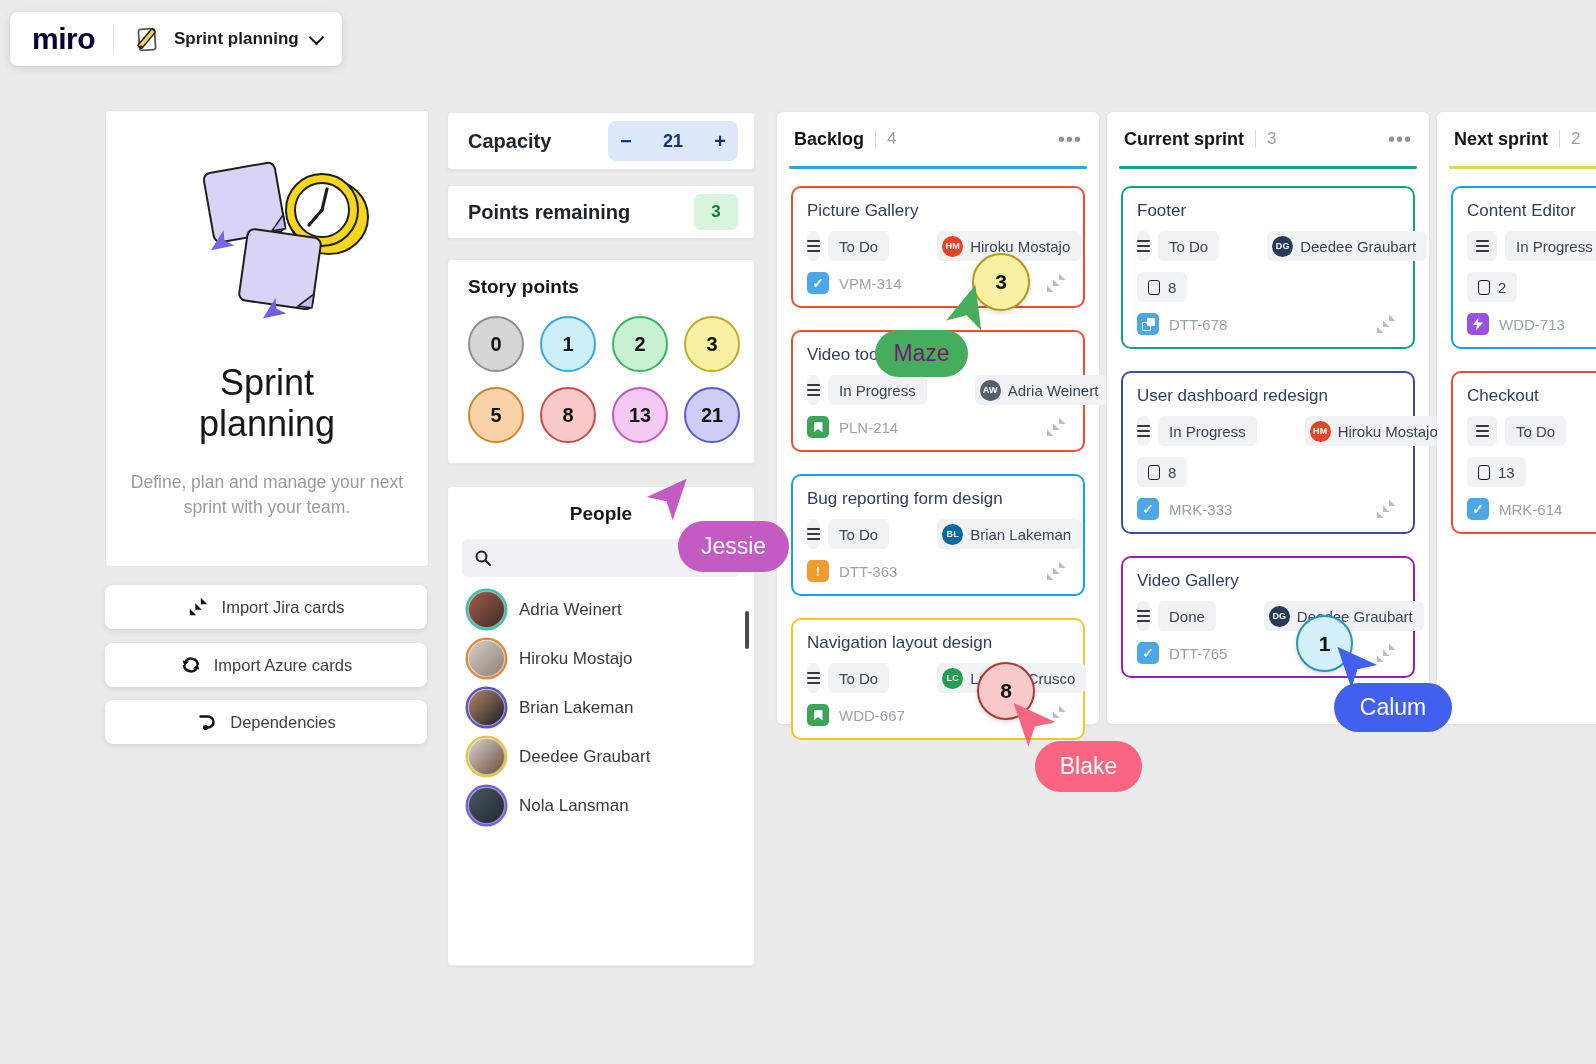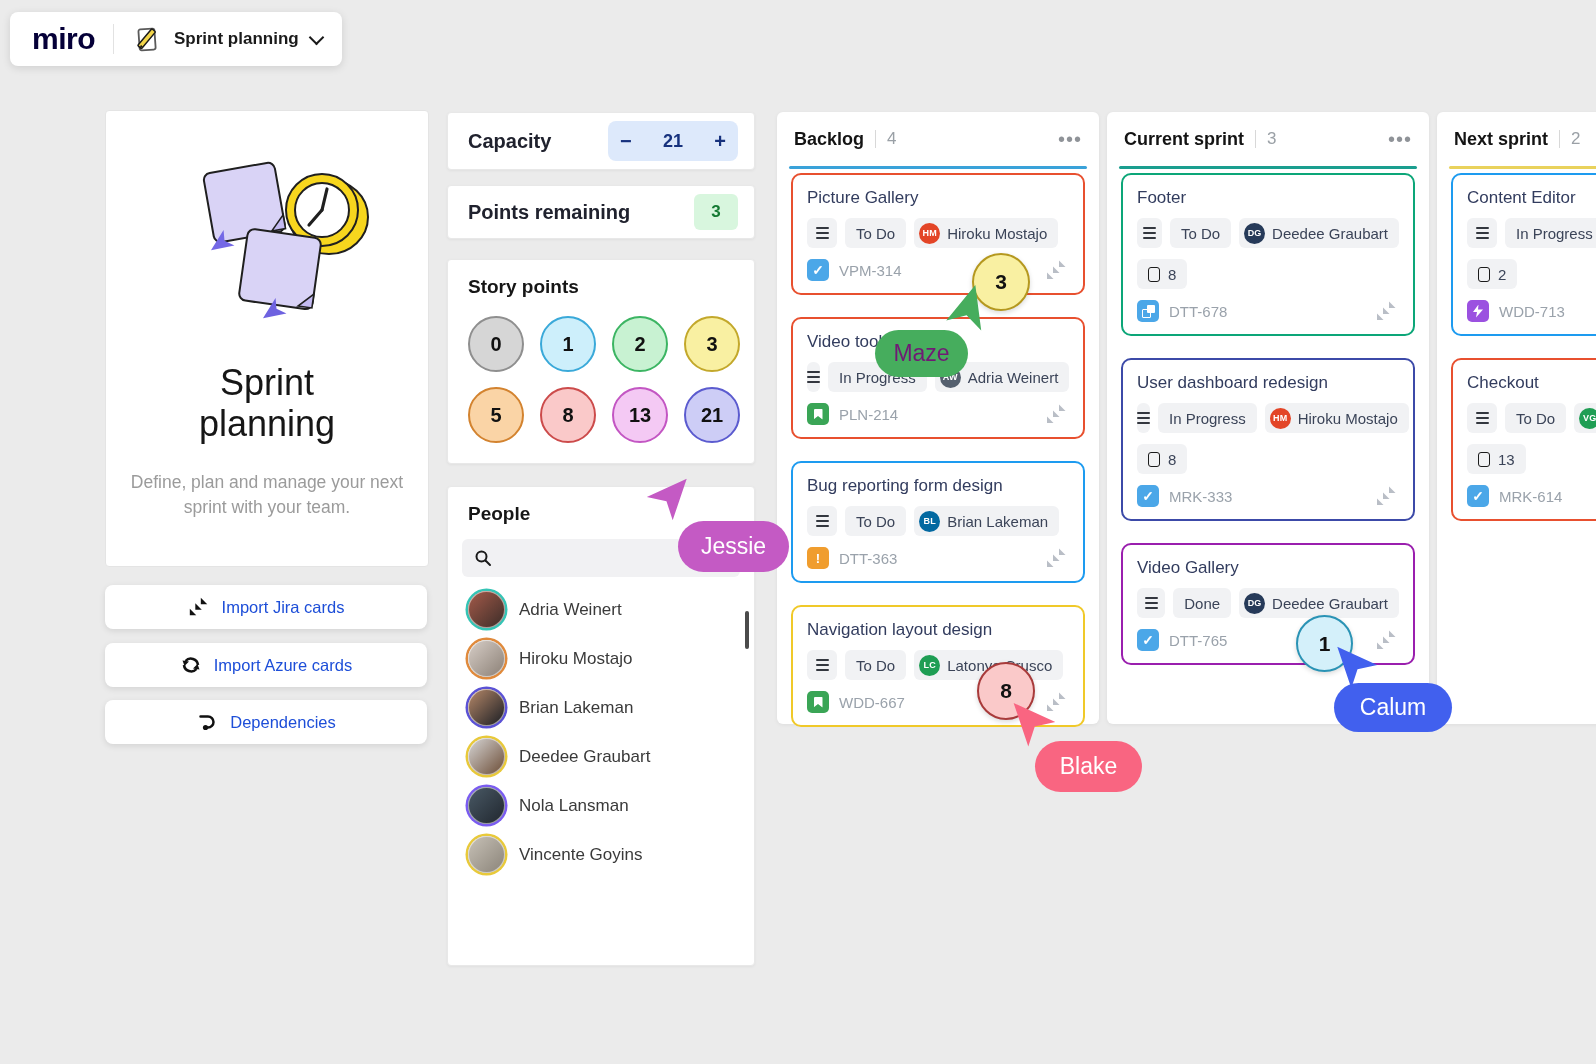--- a/index.html
+++ b/index.html
@@ -23,21 +23,21 @@
   .intro{
     position:absolute;left:105px;top:110px;width:322px;height:455px;background:#fff;
     border:1px solid #e4e4e4;border-radius:4px;text-align:center;
   }
   .intro-illu{margin-top:40px;}
   .intro-title{font-size:36px;font-weight:500;color:#161616;line-height:1.13;width:210px;margin:26px auto 0;}
   .intro-sub{font-size:17.5px;color:#9b9b9b;line-height:1.4;width:290px;margin:26px auto 0;}
   .side-btn{
     position:absolute;left:105px;width:322px;height:44px;background:#fff;border-radius:8px;
     box-shadow:0 2px 6px rgba(0,0,0,.10);display:flex;align-items:center;justify-content:center;
-    gap:12px;font-size:16.5px;font-weight:500;color:#1d4ed8;cursor:pointer;
+    gap:12px;font-size:16.5px;font-weight:500;color:#404040;cursor:pointer;
   }
   
   .midcol{position:absolute;left:447px;top:112px;width:308px;}
   .mcard{background:#fff;border:1px solid #e8e8e8;border-radius:4px;box-shadow:0 1px 3px rgba(0,0,0,.05);}
   .rowcard{display:flex;align-items:center;justify-content:space-between;padding:0 16px 0 20px;}
   .cap{height:56px;}
   .met{height:52px;}
   .mlabel{font-size:20px;font-weight:700;color:#20222e;}
   .stepper{
     width:106px;height:40px;background:#dde9fb;border-radius:8px;display:flex;align-items:center;
@@ -49,50 +49,50 @@
     min-width:44px;height:36px;background:#d8f6de;border-radius:6px;color:#157a33;
     font-size:17px;font-weight:700;display:flex;align-items:center;justify-content:center;
   }
   .spoints{margin-top:20px;padding:16px 20px 20px;}
   .ptitle{font-size:19px;font-weight:700;color:#161616;}
   .sp-grid{display:grid;grid-template-columns:repeat(4,52px);gap:15px 20px;margin-top:18px;}
   .sp-circle{
     width:52px;height:52px;border-radius:50%;border:2px solid;display:flex;align-items:center;
     justify-content:center;font-size:20px;font-weight:700;color:#111;cursor:grab;
   }
-  .people{margin-top:22px;height:462px;padding:16px 0 0;position:relative;overflow:hidden;}
+  .people{margin-top:22px;height:462px;padding:16px 0 0;position:relative;overflow:hidden;text-align:center;}
   .people .ptitle{padding:0 20px;}
   .searchbar{
     margin:14px 14px 0;height:38px;background:#f1f1f3;border-radius:6px;display:flex;
     align-items:center;padding:0 12px;gap:8px;
   }
   .people-list{margin-top:8px;}
   .person-row{display:flex;align-items:center;gap:14px;height:49px;padding:0 20px;cursor:grab;}
   .avatar{width:37px;height:37px;border-radius:50%;flex:0 0 37px;}
   .person-name{font-size:17px;color:#3a3a3a;}
   .pscroll{position:absolute;right:5px;top:124px;width:4px;height:38px;background:#4b4b4b;border-radius:2px;}
   
   .board{position:absolute;left:777px;top:112px;display:flex;gap:8px;}
   .column{width:322px;height:612px;background:#fff;border-radius:6px;box-shadow:0 1px 4px rgba(0,0,0,.06);flex:0 0 322px;}
   .col-header{height:54px;display:flex;align-items:center;padding:0 17px;}
   .col-title{font-size:18px;font-weight:700;color:#141414;}
   .col-sep{width:1px;height:18px;background:#d8d8d8;margin:0 11px;}
   .col-count{font-size:17px;color:#9aa0a6;}
   .col-menu{margin-left:auto;color:#8f9398;font-size:20px;letter-spacing:1px;cursor:pointer;line-height:0;}
   .col-underline{height:3px;border-radius:2px;margin:0 12px;}
-  .col-cards{padding:4px 14px 0;border-radius:19px;}
+  .col-cards{padding:17px 14px 0;border-radius:19px;}
   .card{border:2px solid;border-radius:10px;background:#fff;padding:13px 14px 12px;margin-bottom:22px;}
   .card-title{font-size:17px;font-weight:500;color:#323c5e;margin-bottom:10px;}
   .chip-row{display:flex;align-items:center;gap:8px;margin-bottom:11px;}
   .chip{background:#f1f2f4;border-radius:6px;height:30px;display:inline-flex;align-items:center;
     padding:0 11px;font-size:15px;color:#3b4458;white-space:nowrap;}
   .chip-square{width:30px;padding:0;justify-content:center;}
   .glyph-desc{width:13px;height:2.2px;background:#33373f;border-radius:1px;
     box-shadow:0 5px 0 #33373f,0 10px 0 #33373f;margin-top:-10px;}
-  .chip-assignee{gap:7px;padding-left:5px;}
+  .chip-assignee{gap:7px;padding-left:5px;margin-left:40px;}
   .mini-avatar{width:21px;height:21px;border-radius:50%;color:#fff;font-size:9px;font-weight:700;
     display:flex;align-items:center;justify-content:center;letter-spacing:.2px;}
   .chip-points{gap:8px;}
   .glyph-card{width:10px;height:13px;border:1.7px solid #1b1b1b;border-radius:3px;}
   .key-row{display:flex;align-items:center;margin-top:2px;}
   .key-icon{width:22px;height:22px;border-radius:5px;display:flex;align-items:center;justify-content:center;}
   .glyph-check{color:#fff;font-size:14px;font-weight:700;}
   .glyph-alert{color:#fff;font-size:13px;font-weight:800;}
   .glyph-bookmark{width:9px;height:11px;background:#fff;border-radius:1px;
     clip-path:polygon(0 0,100% 0,100% 100%,50% 68%,0 100%);}
@@ -246,24 +246,20 @@
   <div class="person-row">
     <span class="avatar" style="background: linear-gradient(135deg, rgb(216, 216, 216), rgb(106, 74, 51)); box-shadow: rgba(255, 255, 255, 0.5) 0px 0px 0px 1px inset, rgb(232, 201, 58) 0px 0px 0px 2.5px;"></span>
     <span class="person-name">Deedee Graubart</span>
   </div>
 
   <div class="person-row">
     <span class="avatar" style="background: linear-gradient(135deg, rgb(74, 90, 102), rgb(32, 38, 46)); box-shadow: rgba(255, 255, 255, 0.5) 0px 0px 0px 1px inset, rgb(122, 92, 240) 0px 0px 0px 2.5px;"></span>
     <span class="person-name">Nola Lansman</span>
   </div>
 
-  <div class="person-row">
-    <span class="avatar" style="background: linear-gradient(135deg, rgb(200, 194, 184), rgb(138, 131, 120)); box-shadow: rgba(255, 255, 255, 0.5) 0px 0px 0px 1px inset, rgb(232, 201, 58) 0px 0px 0px 2.5px;"></span>
-    <span class="person-name">Vincente Goyins</span>
-  </div>
 </div>
     <div class="pscroll"></div>
   </div>
 </div>
 
 <div class="board" id="board">
   <div class="column">
     <div class="col-header">
       <span class="col-title">Backlog</span>
       <span class="col-sep"></span>

